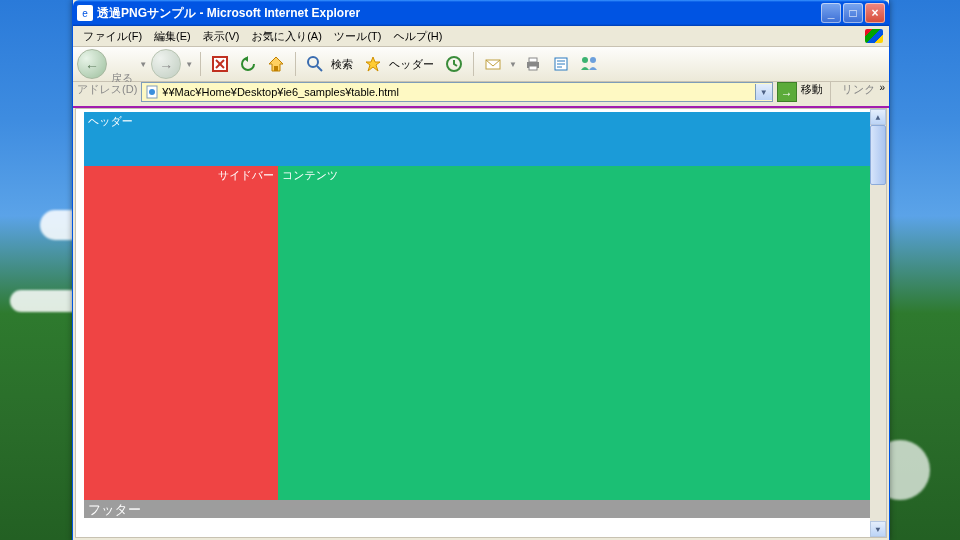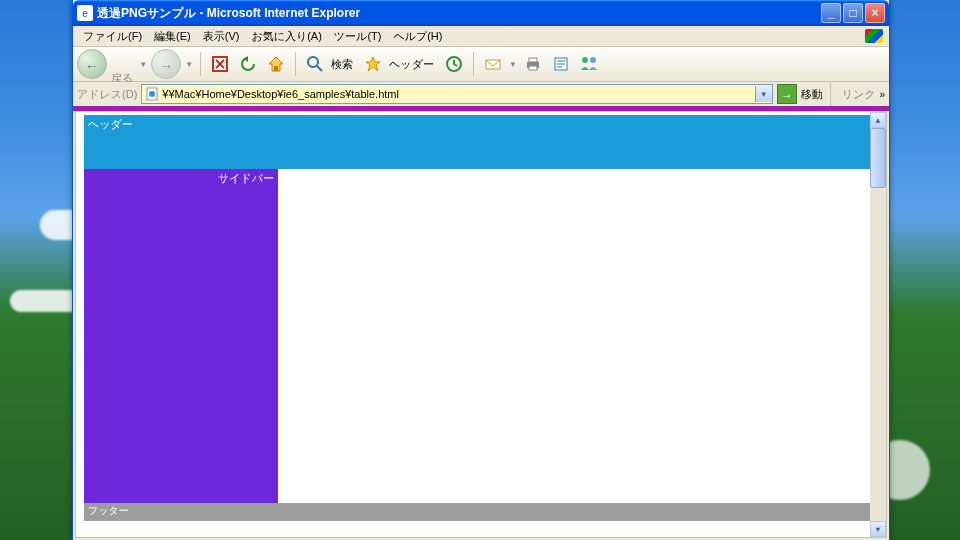--- a/index.html
+++ b/index.html
@@ -44,45 +44,45 @@
   }
   .nav-btn{width:28px;height:28px;border-radius:50%;display:flex;align-items:center;justify-content:center;font-size:14px;font-weight:bold;}
   .nav-back{background:radial-gradient(circle at 30% 30%,#e8f4e8,#9dbf9d);color:#5a7a5a;border:1px solid #a8b8a0;}
   .nav-fwd{background:radial-gradient(circle at 30% 30%,#eef2ee,#c0cdc0);color:#888;border:1px solid #b8c4b2;}
   .nav-label{color:#888;font-size:11px;margin-right:2px;margin-top:28px;}
   .dd{color:#888;font-size:8px;}
   .tbtn{width:22px;height:22px;display:flex;align-items:center;justify-content:center;margin:0 1px;}
   .sep{width:1px;height:24px;background:#c8c2b2;margin:0 3px;}
   .tb-text{font-size:11px;color:#000;margin-right:4px;font-family:Liberation Serif, serif;}
   .addressbar{
-    height:24px;background:#ece9d8;border-bottom:5px solid #a21caf;
-    display:flex;align-items:center;padding:0 4px;gap:4px;
+    height:24px;background:#ece9d8;border-bottom:2px solid #a21caf;
+    display:flex;align-items:flex-start;padding:0 4px;gap:4px;
   }
   .addr-label{color:#888;font-size:11px;}
   .addr-input-wrap{flex:1;height:18px;background:#fef9c3;border:1px solid #7f9db9;display:flex;align-items:center;}
   .addr-icon{width:16px;height:16px;margin:0 2px;display:flex;align-items:center;justify-content:center;font-size:10px;}
   .addr-input{flex:1;border:none;outline:none;font-size:11px;background:transparent;padding:0;}
   .addr-dd{width:16px;height:16px;background:linear-gradient(to bottom,#e4eefc,#bcd4f6);border-left:1px solid #7f9db9;display:flex;align-items:center;justify-content:center;font-size:8px;color:#4d6185;}
   .go-btn{width:18px;height:18px;background:#5bab3a;display:flex;align-items:center;justify-content:center;color:#fff;font-size:12px;border:1px solid #3e8028;}
   .go-label{font-size:11px;}
   .link-label{color:#888;font-size:11px;margin-left:4px;}
   .chev{font-size:10px;color:#000;}
   .viewport{flex:1;display:flex;background:#fff;border:1px solid #c8c2b2;margin:0 2px 2px 2px;font-family:Liberation Mono, monospace;}
   .page{flex:1;overflow:hidden;position:relative;}
   .vscroll{width:16px;background:#e8e5d7;position:relative;}
   .scroll-up,.scroll-down{width:16px;height:16px;background:linear-gradient(to bottom,#e4eefc,#bcd4f6);border:1px solid #b6c8e2;box-sizing:border-box;display:flex;align-items:center;justify-content:center;font-size:8px;color:#4d6185;}
   .scroll-down{position:absolute;bottom:0;}
   .thumb{position:absolute;top:16px;left:0;width:16px;height:60px;background:linear-gradient(to right,#d6e4fb,#a9c4ef);border:1px solid #8cabda;box-sizing:border-box;border-radius:2px;}
   
   .layout{position:absolute;top:3px;left:8px;right:0;bottom:0;}
   .header-block{height:50px;background:#1b9bd8;color:#fff;padding:2px 4px;font-size:11px;}
   .mid{display:flex;height:334px;}
-  .sidebar-block{width:186px;background:#6d28d9;color:#fff;text-align:right;padding:2px 4px;font-size:11px;}
+  .sidebar-block{width:186px;background:#ef4444;color:#fff;text-align:right;padding:2px 4px;font-size:11px;}
   .content-block{flex:1;background:#1bbf74;color:#fff;padding:2px 4px;font-size:11px;}
-  .footer-block{height:16px;background:#9d9d9d;color:#fff;padding:1px 4px;font-size:10px;}
+  .footer-block{height:16px;background:#9d9d9d;color:#fff;padding:1px 4px;font-size:13px;}
 </style>
 </head>
 <body>
 
 <div class="desktop">
   <div class="cloud c1"></div>
   <div class="cloud c2"></div>
   <div class="cloud c3"></div>
 
   <div class="ie-window">
@@ -205,20 +205,21 @@
       <span class="link-label">リンク</span>
       <span class="chev">»</span>
     </div>
 
     <div class="viewport">
       <div class="page">
         <div class="layout">
           <div class="header-block">ヘッダー</div>
           <div class="mid">
             <div class="sidebar-block">サイドバー</div>
+            <div class="content-block">コンテンツ</div>
           </div>
           <div class="footer-block">フッター</div>
         </div>
       </div>
       <div class="vscroll">
         <div class="scroll-up">▲</div>
         <div class="thumb"></div>
         <div class="scroll-down">▼</div>
       </div>
     </div>

